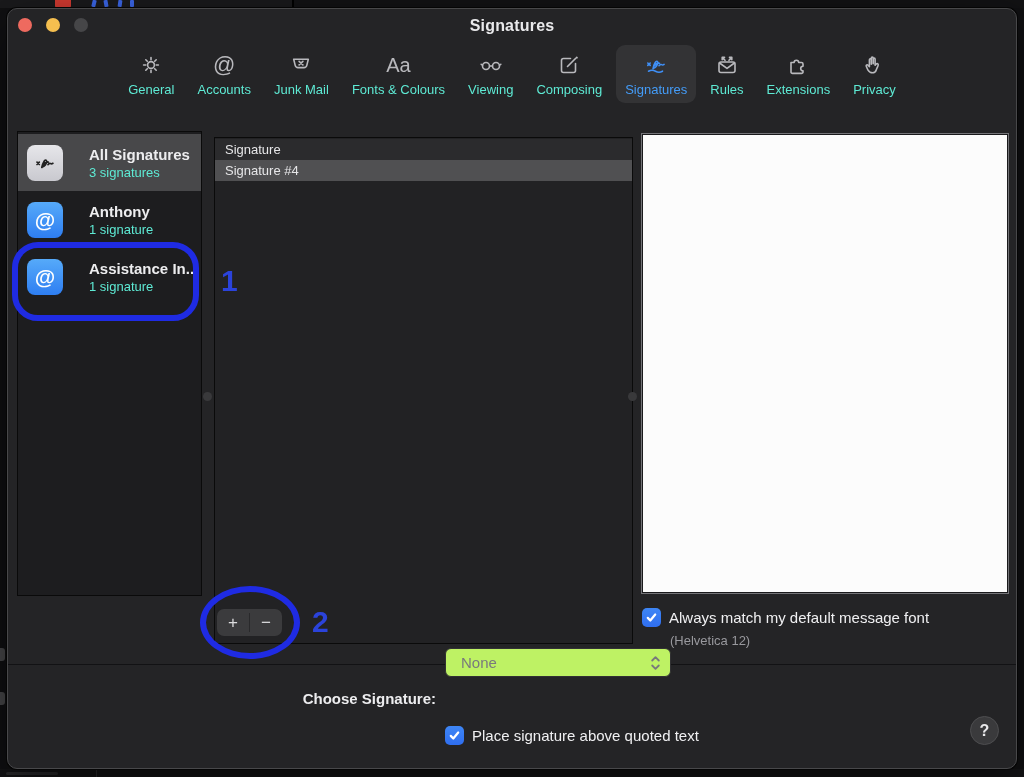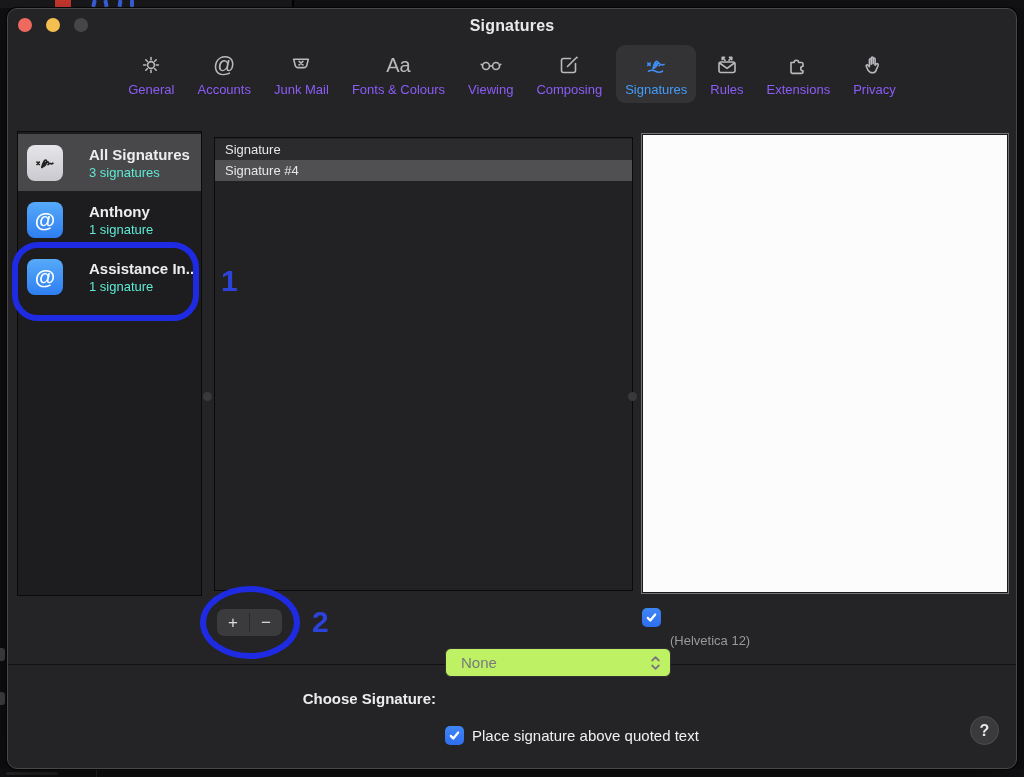--- a/index.html
+++ b/index.html
@@ -29,42 +29,42 @@
   .light.gray { left:66px; background:#464648; }
   .win-title { position:absolute; left:0; right:0; top:8px; text-align:center;
     font-size:16px; font-weight:700; color:#e9e9eb; letter-spacing:.2px; }
 
   
   .toolbar { position:absolute; left:0; right:0; top:36px; height:62px;
     display:flex; justify-content:center; align-items:flex-start; gap:5px; }
   .tab { display:flex; flex-direction:column; align-items:center; padding:6px 9px 6px;
     border-radius:9px; color:#b9b9bd; cursor:default; }
   .tab .ticon { height:28px; display:flex; align-items:center; justify-content:center; }
-  .tab .tlabel { margin-top:3px; font-size:13px; color:#8b5cf6; white-space:nowrap; }
+  .tab .tlabel { margin-top:3px; font-size:13px; color:#5eead4; white-space:nowrap; }
   .tab.sel { background:#333335; }
   .tab.sel .tlabel { color:#449CF8; }
   .tab.sel .ticon { color:#3F8FF6; }
   .ticon svg { stroke:currentColor; fill:none; stroke-width:1.6; stroke-linecap:round; stroke-linejoin:round; }
   .ticon .glyph { font-size:22px; line-height:1; color:inherit; }
   .ticon .glyph.small { font-size:20px; }
 
   
   .side-panel { position:absolute; left:9px; top:122px; width:185px; height:465px;
     background:#1d1d1f; border:1px solid #0a0a0a; padding-top:2px; overflow:hidden; }
   .side-row { height:57px; display:flex; align-items:center; gap:26px; padding-left:9px; }
   .side-row.sel { background:#48484a; }
   .avatar { width:36px; height:36px; border-radius:8px; flex:0 0 auto;
     display:flex; align-items:center; justify-content:center; }
   .avatar.gray { background:linear-gradient(#e6e6ea,#c9c9cf); }
   .avatar.blue { background:linear-gradient(#56aaf9,#2e7ef2); color:#fff; font-size:21px; font-weight:600; }
   .avatar.gray svg { stroke:#222; fill:none; stroke-width:1.7; stroke-linecap:round; }
   .side-name { font-size:15px; font-weight:600; color:#ededef; white-space:nowrap; overflow:hidden; }
   .side-count { font-size:13px; color:#5eead4; margin-top:2px; }
 
-  .list-panel { position:absolute; left:206px; top:128px; width:419px; height:454px;
+  .list-panel { position:absolute; left:206px; top:128px; width:419px; height:507px;
     background:#222224; border:1px solid #0a0a0a; padding-top:1px; }
   .list-row { height:21px; line-height:21px; padding-left:10px; font-size:13px; color:#e6e6e8; }
   .list-row.odd { background:#2b2b2d; }
   .list-row.sel { background:#505052; }
 
   .preview { position:absolute; left:634px; top:125px; width:366px; height:459px;
     background:#fcfcfc; border:1px solid #1a1a1c; box-shadow:0 0 0 1px #747478; }
 
   .handle-dot { position:absolute; width:9px; height:9px; border-radius:50%; background:#39393b; top:383px; }
   .handle-dot.d1 { left:195px; }
@@ -267,20 +267,21 @@
     <span class="seg">+</span>
     <span class="sep"></span>
     <span class="seg">−</span>
   </div>
 
   <span class="checkbox" style="left:634px; top:599px;">
     <svg width="13" height="13" viewBox="0 0 14 14">
         <path d="M3 7.4l2.7 2.8L11 3.8"></path>
       </svg>
   </span>
+  <span class="opt-label" style="left:661px; top:600px;">Always match my default message font</span>
   <span class="opt-sub" style="left:662px; top:624px;">(Helvetica 12)</span>
 
   <div class="separator"></div>
 
   <div class="choose-label">Choose Signature:</div>
   <div class="select">
     <span class="sel-value">None</span>
     <span class="chev">
       <svg width="11" height="18" viewBox="0 0 11 18">
           <path d="M2.2 6.5L5.5 3.2l3.3 3.3M2.2 11.5l3.3 3.3 3.3-3.3"></path>

